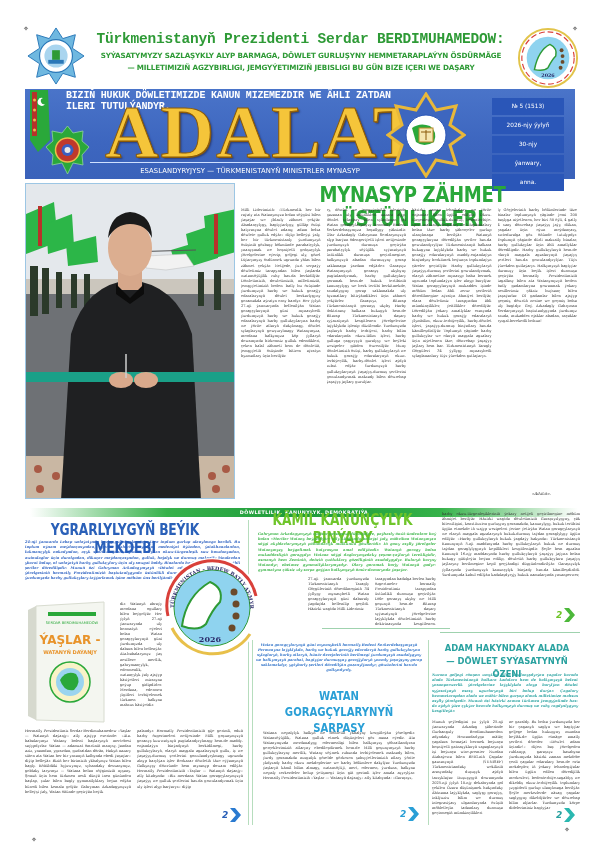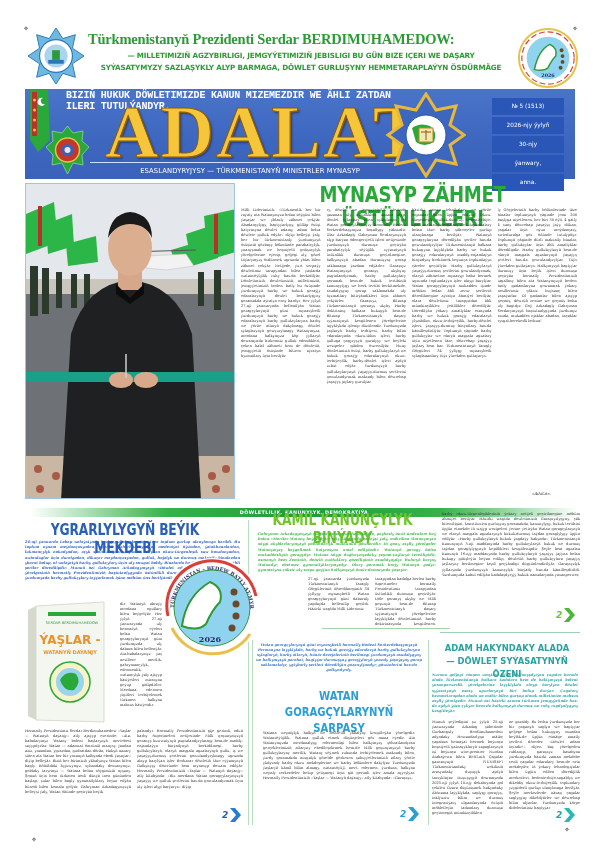--- a/index.html
+++ b/index.html
@@ -5,21 +5,21 @@
   * { box-sizing: border-box; margin: 0; padding: 0; }
   body { width: 600px; height: 850px; background: #ffffff; position: relative; overflow: hidden; font-family: "DejaVu Serif", serif; }
   .abs { position: absolute; }
 
   
   .reg { position: absolute; width: 8px; height: 8px; font-size: 8px; line-height: 8px; color: #333; text-align: center; }
 
   
   .emblem-left { left: 27px; top: 27px; width: 58px; height: 58px; }
   .emblem-right { left: 517px; top: 27px; width: 62px; height: 62px; }
-  .top-quote-title { left: 88px; top: 31px; width: 425px; color: #2e9a36; font-family: Liberation Serif, serif; font-weight: bold; font-size: 14.5px; letter-spacing: -0.2px; }
+  .top-quote-title { left: 88px; top: 31px; width: 425px; text-align: center; color: #2e9a36; font-family: Liberation Mono, monospace; font-weight: bold; font-size: 14.5px; letter-spacing: -0.2px; }
   .top-quote-body { left: 85px; top: 50px; width: 432px; text-align: center; color: #2e9a36; font-family: "DejaVu Sans", sans-serif; font-weight: bold; font-size: 7.2px; line-height: 11.5px; letter-spacing: -0.15px; }
 
   
   .masthead { left: 25px; top: 89px; width: 550px; height: 90px; background: linear-gradient(180deg, #4a74c9 0%, #3d66bf 60%, #3a62ba 100%); }
   .mast-motto { left: 66px; top: 90px; width: 340px; text-align: left; color: #fff; font-family: Liberation Mono, monospace; font-size: 10px; font-weight: bold; letter-spacing: -0.2px; }
   .mast-title { left: 105px; top: 96px; width: 280px; text-align: center; color: #f5c53a; font-family: "Liberation Serif", serif; font-weight: bold; font-size: 74px; letter-spacing: 2px; line-height: 72px; text-shadow: 1px 1px 0 #8a5a0a, 2px 2px 2px #2a3e7a; -webkit-text-stroke: 1px #8a5a0a; }
   .mast-subtitle { left: 110px; top: 167px; width: 280px; text-align: center; color: #fff; font-family: "DejaVu Sans", sans-serif; font-size: 6.8px; letter-spacing: 0.1px; }
   .mast-line { left: 90px; top: 162px; width: 318px; height: 1px; background: #cfe0ff; }
   .mast-flag { left: 28px; top: 90px; width: 22px; height: 62px; }
   .mast-coat { left: 45px; top: 125px; width: 45px; height: 50px; }
@@ -85,22 +85,22 @@
 <svg class="abs emblem-left" viewBox="0 0 60 60">
   <polygon points="30,1 37,12 50,8 47,22 59,30 47,38 50,52 37,48 30,59 23,48 10,52 13,38 1,30 13,22 10,8 23,12" fill="#6fb8e0" stroke="#2a78b8" stroke-width="1"></polygon>
   <circle cx="30" cy="30" r="17" fill="#ffffff" stroke="#2a78b8" stroke-width="1.2"></circle>
   <circle cx="30" cy="30" r="12" fill="#a9d5ef"></circle>
   <rect x="26" y="24" width="8" height="10" fill="#2e9a36"></rect>
   <rect x="22" y="34" width="16" height="4" fill="#2a78b8"></rect>
 </svg>
 
 <div class="abs top-quote-title">Türkmenistanyň Prezidenti Serdar BERDIMUHAMEDOW:</div>
 <div class="abs top-quote-body">
+  <div>SYÝASATYMYZY SAZLAŞYKLY ALYP BARMAGA, DÖWLET GURLUŞYNY HEMMETARAPLAÝYN ÖSDÜRMÄGE</div>
   <div>— MILLETIMIZIŇ AGZYBIRLIGI, JEMGYÝETIMIZIŇ JEBISLIGI BU GÜN BIZE IÇERI WE DAŞARY</div>
-  <div>SYÝASATYMYZY SAZLAŞYKLY ALYP BARMAGA, DÖWLET GURLUŞYNY HEMMETARAPLAÝYN ÖSDÜRMÄGE</div>
 </div>
 
 <svg class="abs emblem-right" viewBox="0 0 64 64">
   <circle cx="32" cy="32" r="30" fill="#ffffff" stroke="#e2c44a" stroke-width="2"></circle>
   <circle cx="32" cy="32" r="27" fill="none" stroke="#d9403a" stroke-width="1.2" stroke-dasharray="6 3"></circle>
   <circle cx="32" cy="32" r="22" fill="#8fd3ef"></circle>
   <path d="M18 44 Q22 24 34 18 Q42 22 40 30 Q36 34 32 42 Q28 46 18 44Z" fill="#ffffff" stroke="#2e9a36" stroke-width="1.5"></path>
   <circle cx="46" cy="24" r="2" fill="#6b4a2a"></circle>
     <circle cx="47" cy="30" r="2" fill="#6b4a2a"></circle>
     <circle cx="47" cy="36" r="2" fill="#6b4a2a"></circle>

